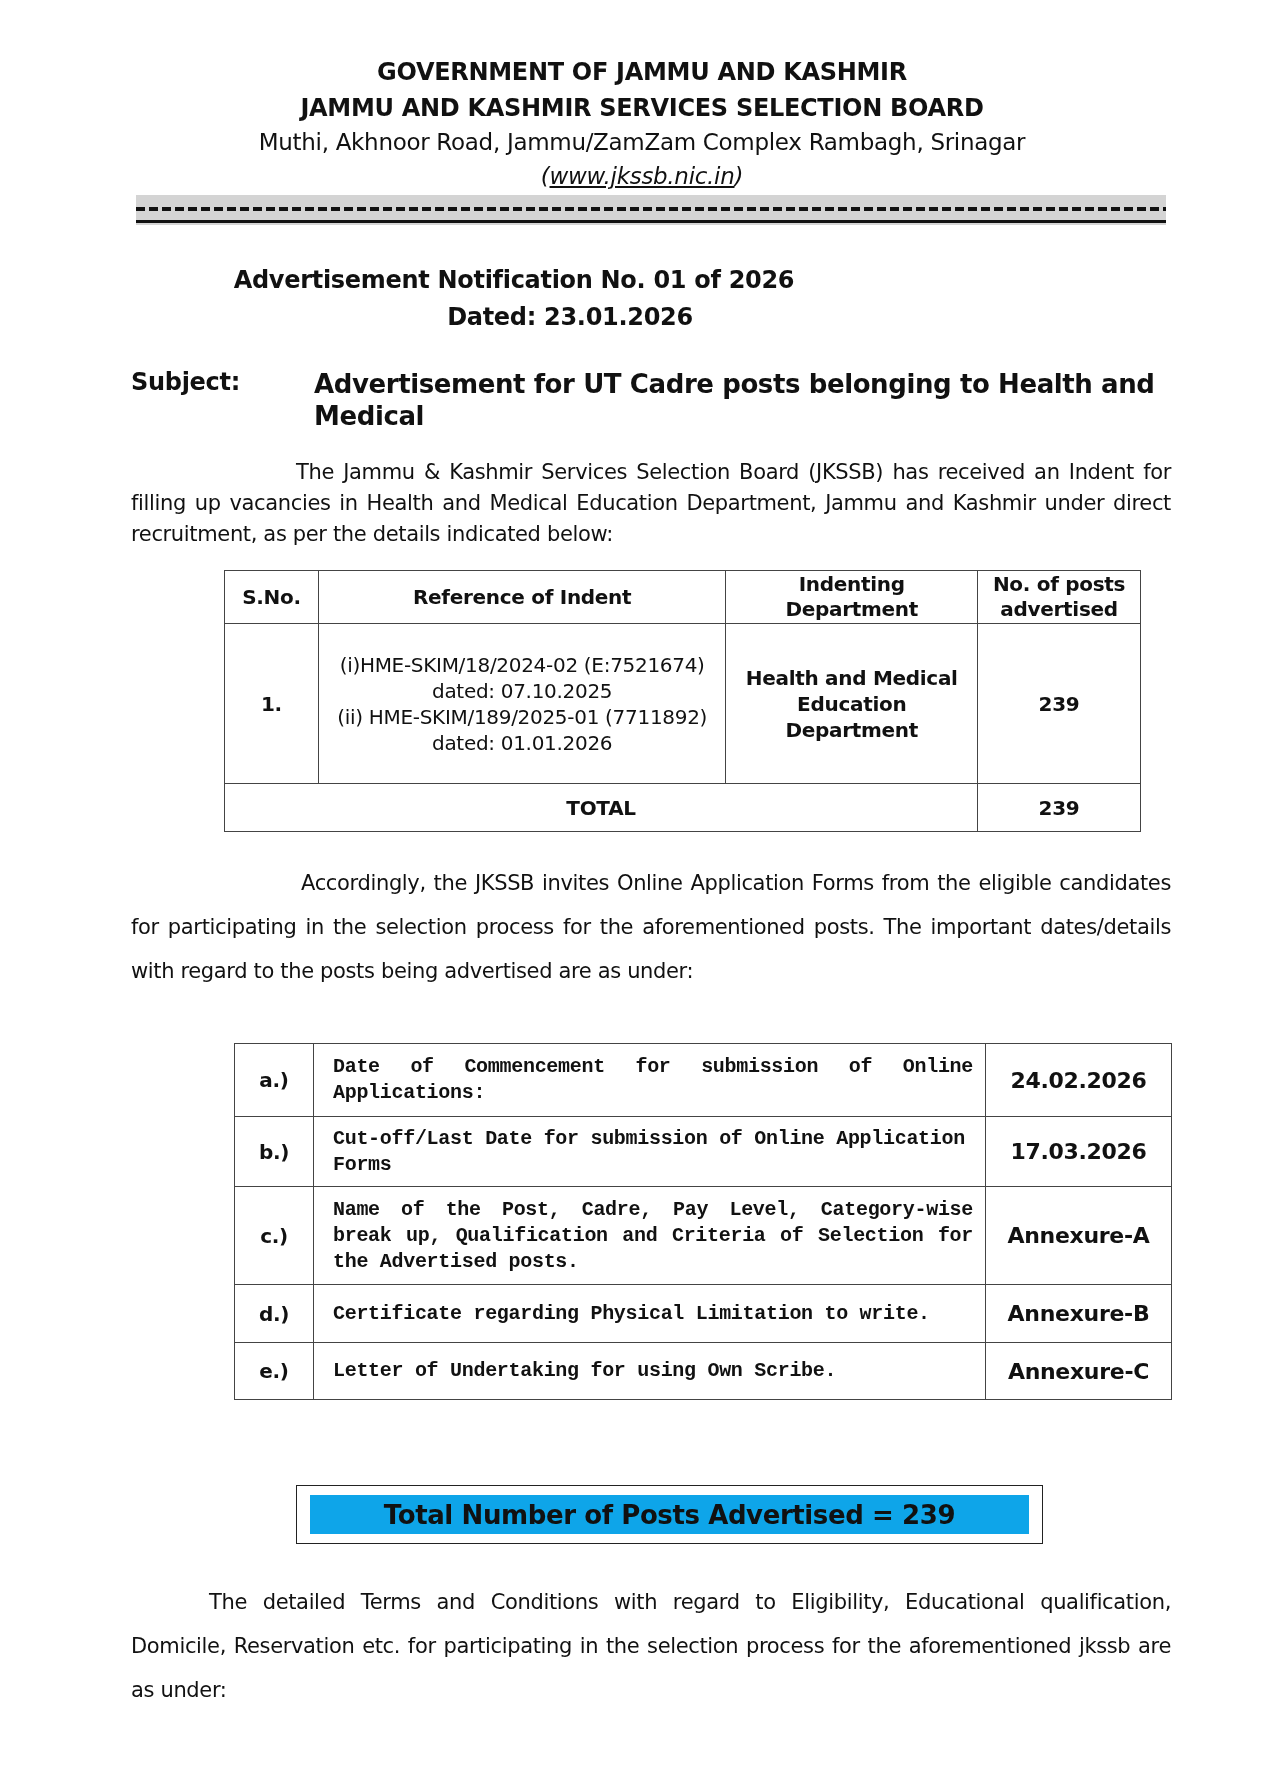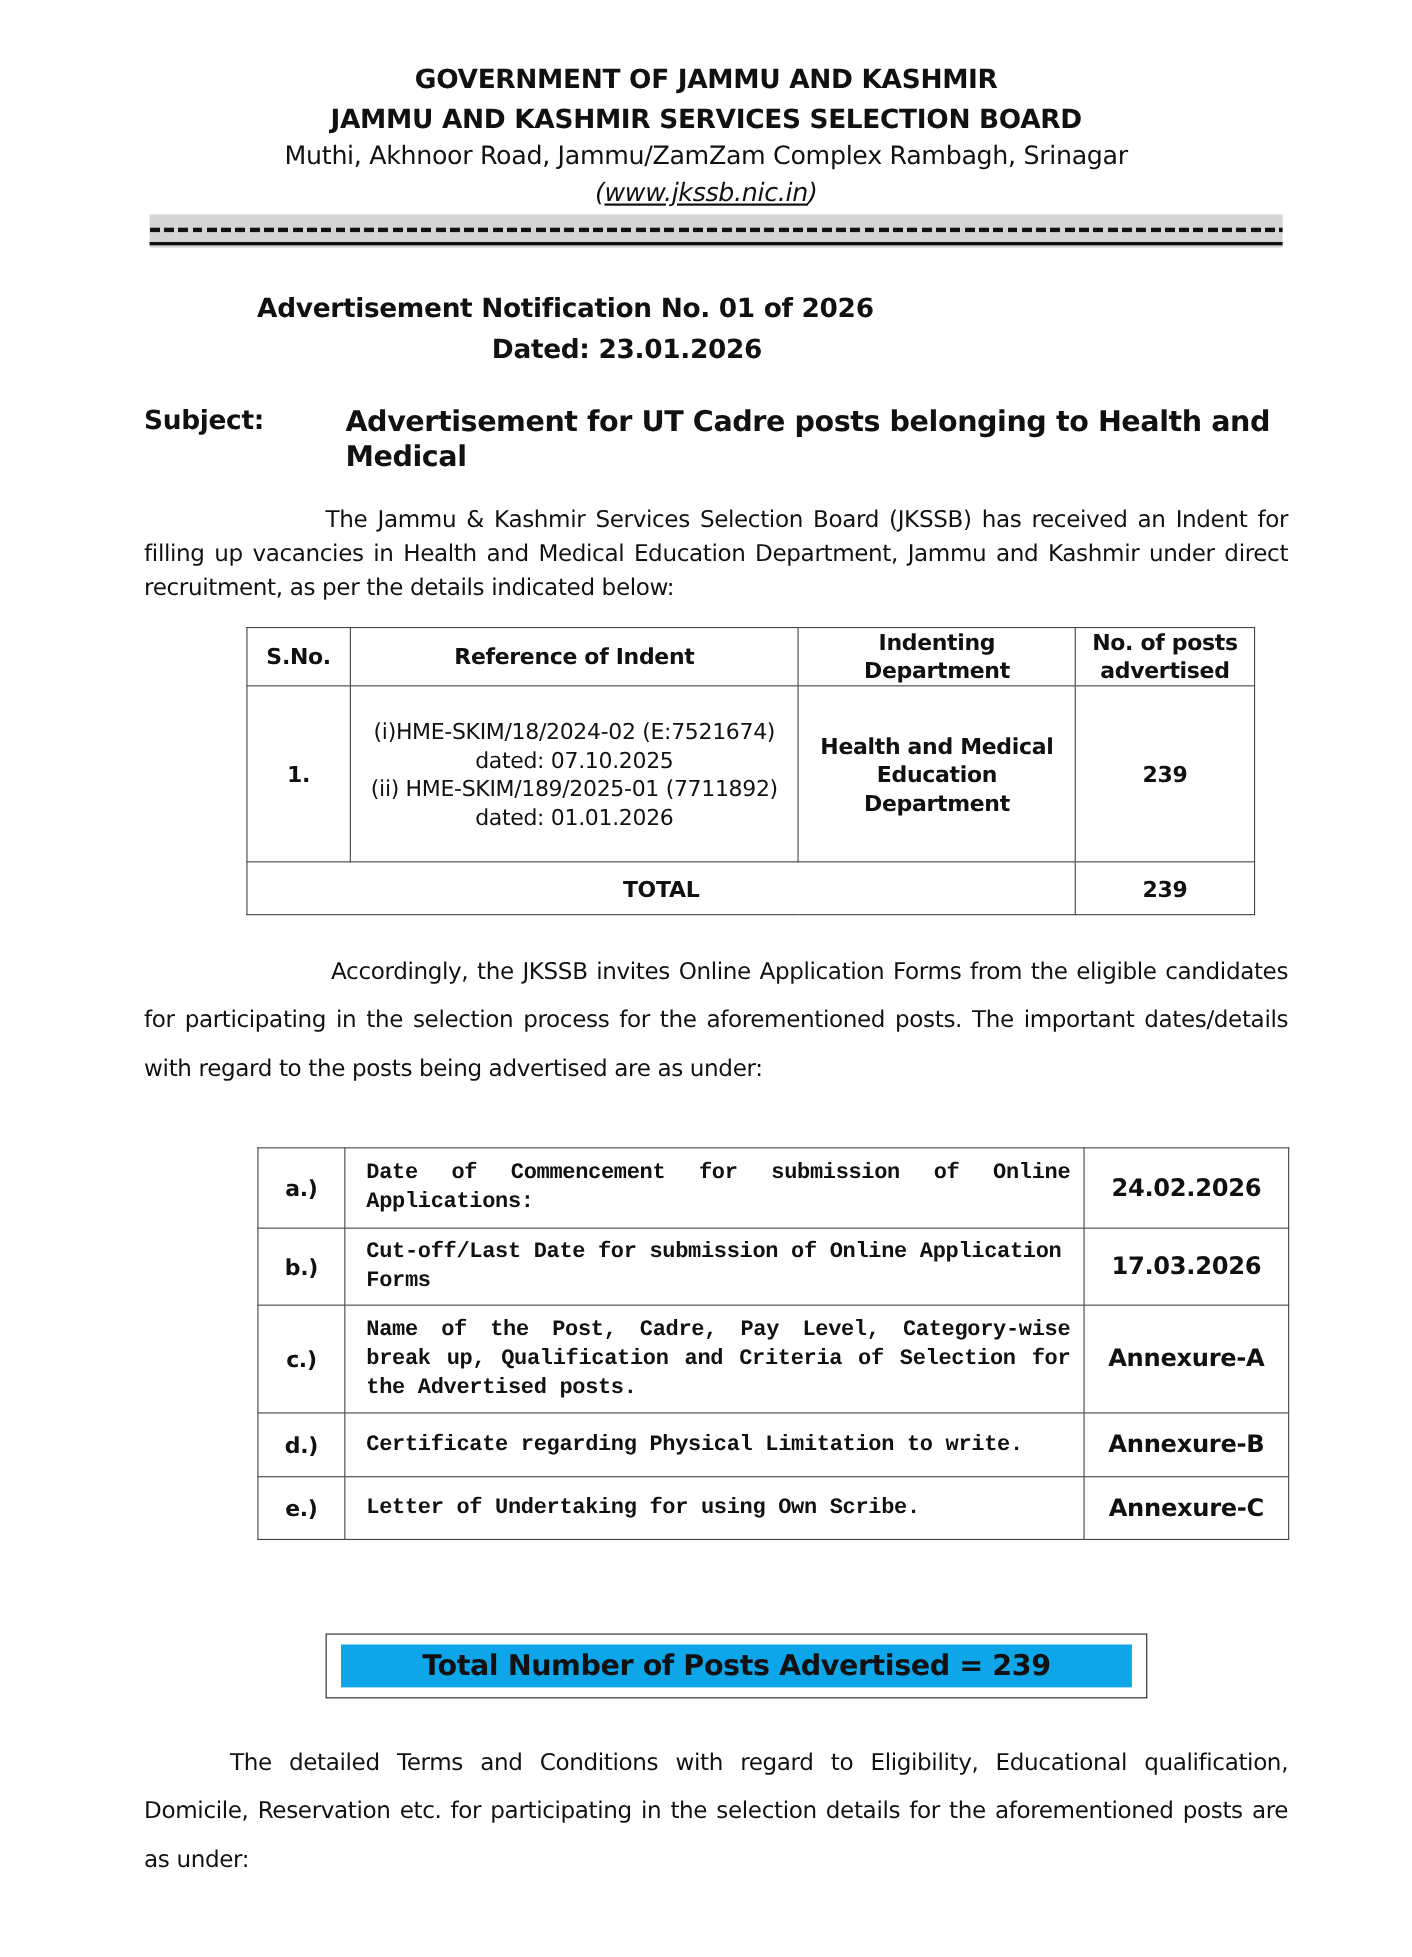--- a/index.html
+++ b/index.html
@@ -156,13 +156,13 @@
     <td class="desc">Letter of Undertaking for using Own Scribe.</td>
     <td class="val">Annexure-C</td>
   </tr>
 </tbody>
   </table>
 
 <div class="abs totalbox">
   <div class="band">Total Number of Posts Advertised = 239</div>
 </div>
 
-<div class="abs para para3">The detailed Terms and Conditions with regard to Eligibility, Educational qualification, Domicile, Reservation etc. for participating in the selection details for the aforementioned posts are as under:</div>
+<div class="abs para para3">The detailed Terms and Conditions with regard to Eligibility, Educational qualification, Domicile, Reservation etc. for participating in the selection process for the aforementioned jkssb are as under:</div>
 
 </body></html>

